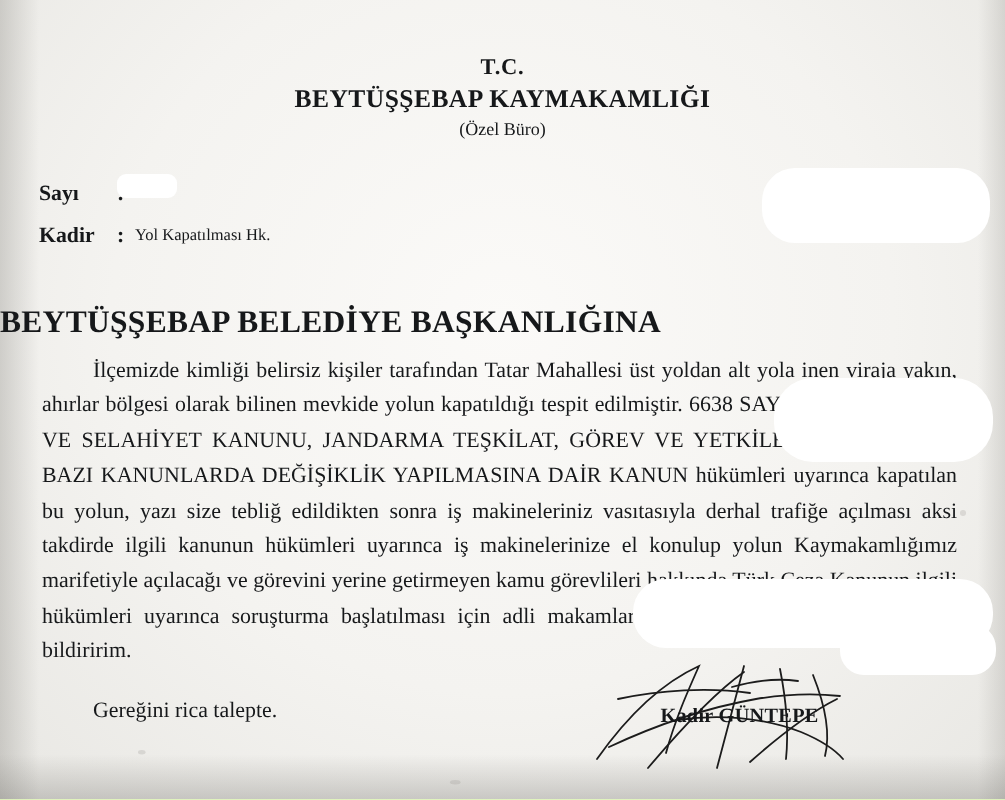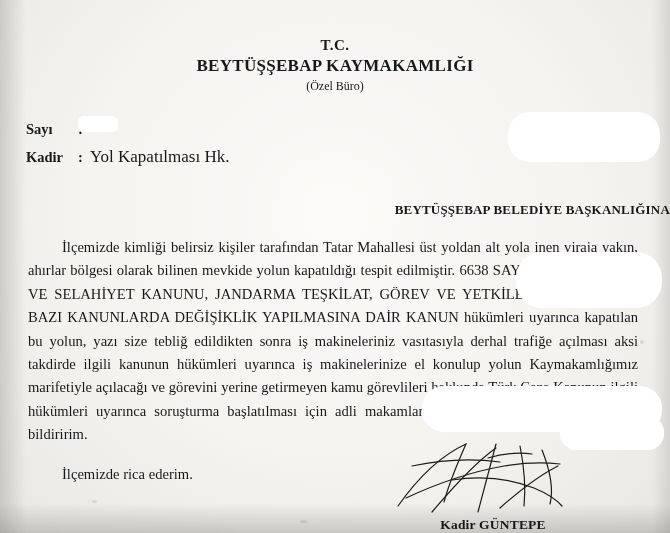--- a/index.html
+++ b/index.html
@@ -85,33 +85,33 @@
     font-weight: bold;
     width: 52px;
     flex: none;
   }
   .meta-colon {
     width: 12px;
     flex: none;
     font-weight: bold;
   }
   .meta-value {
-    font-size: 17px;
+    font-size: 11px;
   }
   #meta-sayi { top: 118px; }
   #meta-konu { top: 146px; }
 
   
   .addressee {
     position: absolute;
     left: 0; top: 202px;
     width: 670px;
-    text-align: right;
-    font-weight: bold;
-    font-size: 13px;
+    text-align: left;
+    font-weight: bold;
+    font-size: 21px;
     letter-spacing: 0.2px;
   }
 
   
   .body-text {
     position: absolute;
     left: 28px;
     top: 236px;
     width: 610px;
     font-size: 14.6px;
@@ -126,21 +126,20 @@
   
   .signature {
     position: absolute;
     left: 398px;
     top: 468px;
     width: 190px;
     text-align: center;
     font-size: 13.5px;
     line-height: 18px;
     font-weight: bold;
-    margin-top: 48px;
   }
   .sign-name { letter-spacing: 0.2px; }
   .sign-title { font-weight: bold; }
 
   
   .scribble {
     position: absolute;
     left: 392px;
     top: 436px;
     width: 210px;
@@ -207,21 +206,21 @@
     <div class="meta meta-row" id="meta-konu">
       <span class="meta-label">Kadir</span>
       <span class="meta-colon">:</span>
       <span class="meta-value">Yol Kapatılması Hk.</span>
     </div>
 
     <div class="addressee">BEYTÜŞŞEBAP BELEDİYE BAŞKANLIĞINA</div>
 
     <div class="body-text">
       <p class="indent">İlçemizde kimliği belirsiz kişiler tarafından Tatar Mahallesi üst yoldan alt yola inen viraja yakın, ahırlar bölgesi olarak bilinen mevkide yolun kapatıldığı tespit edilmiştir. 6638 SAYILI POLİS VAZİFE VE SELAHİYET KANUNU, JANDARMA TEŞKİLAT, GÖREV VE YETKİLERİ KANUNU İLE BAZI KANUNLARDA DEĞİŞİKLİK YAPILMASINA DAİR KANUN hükümleri uyarınca kapatılan bu yolun, yazı size tebliğ edildikten sonra iş makineleriniz vasıtasıyla derhal trafiğe açılması aksi takdirde ilgili kanunun hükümleri uyarınca iş makinelerinize el konulup yolun Kaymakamlığımız marifetiyle açılacağı ve görevini yerine getirmeyen kamu görevlileri hakkında Türk Ceza Kanunun ilgili hükümleri uyarınca soruşturma başlatılması için adli makamlardan talepte bulunulacağı hususunu bildiririm.</p>
-      <p class="spaced">İlçemizde rica ederim.</p>
+      <p class="spaced">Gereğini rica talepte.</p>
     </div>
 
     <svg class="scribble" viewBox="0 0 210 82" xmlns="http://www.w3.org/2000/svg">
       <g fill="none" stroke="#1c1c1c" stroke-width="1.2" stroke-linecap="round">
         <path d="M6 70 C 30 36, 52 18, 74 8 C 66 26, 58 44, 52 66"></path>
         <path d="M14 62 C 44 48, 78 36, 112 30 C 130 27, 150 26, 168 28"></path>
         <path d="M40 76 C 62 50, 84 26, 104 12"></path>
         <path d="M86 76 L 104 8"></path>
         <path d="M96 22 C 110 18, 126 16, 140 18"></path>
         <path d="M60 44 C 86 40, 116 42, 142 52 C 154 57, 164 63, 170 70"></path>

